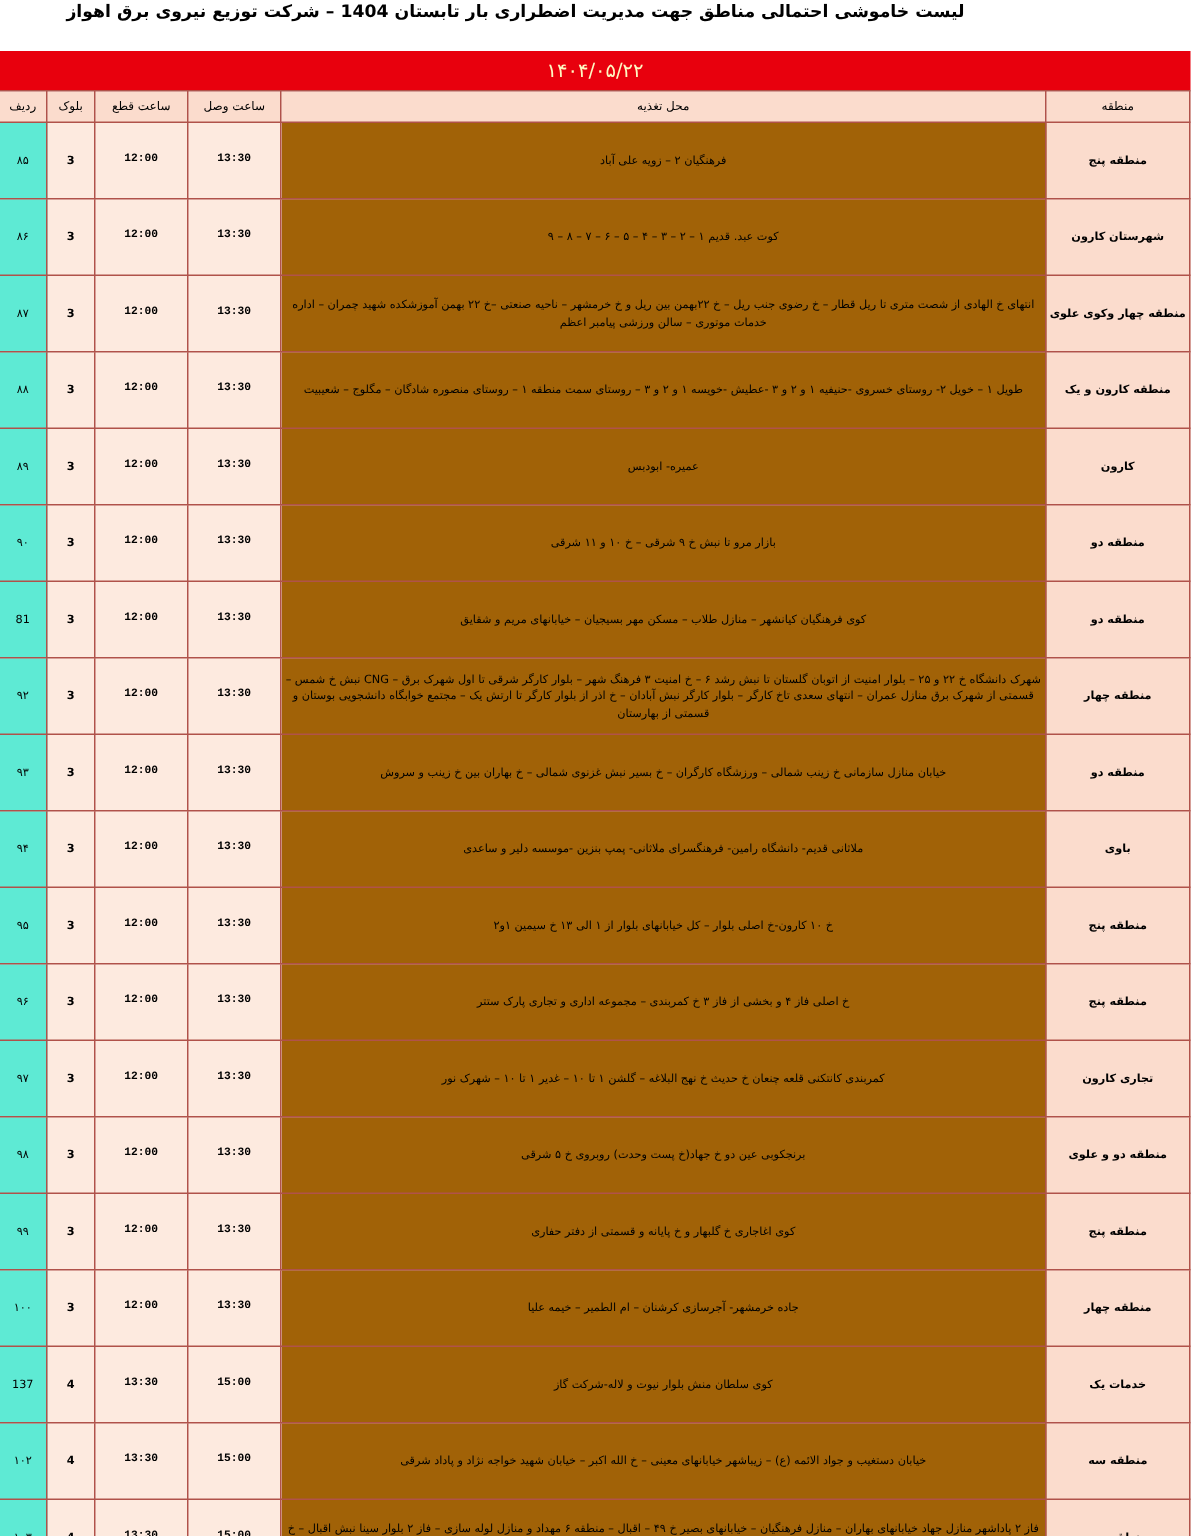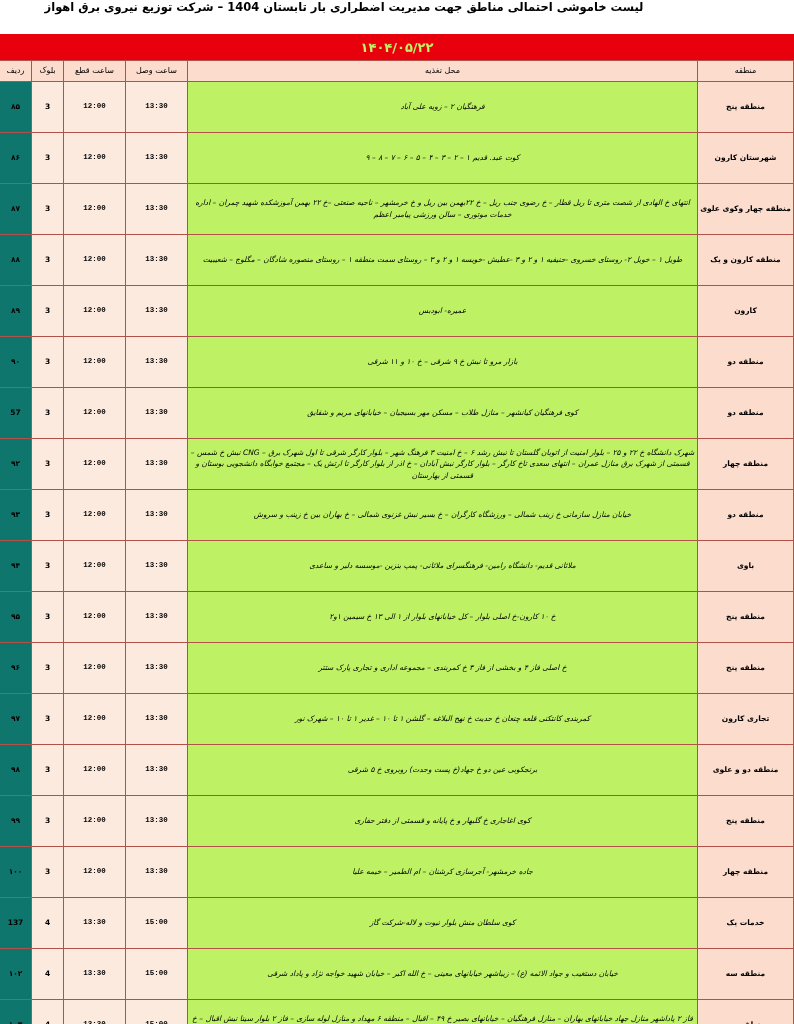--- a/index.html
+++ b/index.html
@@ -48,23 +48,23 @@
     flex: 0 0 16px;
     background: #ffffff;
   }
   
   .datebar {
     height: 26px;
     background: #e8000d;
     display: flex;
     align-items: center;
     justify-content: center;
-    color: #bef264;
+    color: #fef9c3;
     font-size: 13px;
-    font-weight: bold;
+    font-weight: normal;
     letter-spacing: 1px;
   }
   
   table.outage {
     width: 794px;
     border-collapse: collapse;
     table-layout: fixed;
     direction: rtl;
   }
   table.outage th,
@@ -90,40 +90,39 @@
   col.c-ghat     { width: 62px; }
   col.c-block    { width: 32px; }
   col.c-radif    { width: 32px; }
 
   td.mantaghe {
     background: #fbdccd;
     font-weight: bold;
     font-size: 8.5px;
   }
   td.mahal {
-    background: #bef264;
+    background: #a16207;
     font-size: 7.4px;
     padding: 4px 6px;
     line-height: 1.7;
-    font-style: italic;
   }
   td.vasl, td.ghat {
     background: #fdeadf;
     font-weight: bold;
     font-size: 9.5px;
     font-family: Liberation Mono, monospace;
   }
   td.block {
     background: #fdeadf;
     font-weight: bold;
     font-size: 9px;
   }
   td.radif {
-    background: #0f766e;
-    font-weight: bold;
+    background: #5eead4;
+    font-weight: normal;
     font-size: 8px;
   }
   tr.row-tall td { height: 44px; }
   tr.row-norm td { height: 44px; }
 </style>
 </head>
 <body>
 
 <div class="page">
 
@@ -209,21 +208,21 @@
         <td class="block">3</td>
         <td class="radif">۹۰</td>
       </tr>
 
       <tr class="row-norm">
         <td class="mantaghe">منطقه دو</td>
         <td class="mahal">کوی فرهنگیان کیانشهر – منازل طلاب – مسکن مهر بسیجیان – خیابانهای مریم و شقایق</td>
         <td class="vasl">13:30</td>
         <td class="ghat">12:00</td>
         <td class="block">3</td>
-        <td class="radif">57</td>
+        <td class="radif">81</td>
       </tr>
 
       <tr class="row-tall">
         <td class="mantaghe">منطقه چهار</td>
         <td class="mahal">شهرک دانشگاه خ ۲۲ و ۲۵ – بلوار امنیت از اتوبان گلستان تا نبش رشد ۶ – خ امنیت ۳ فرهنگ شهر – بلوار کارگر شرقی تا اول شهرک برق – CNG نبش خ شمس – قسمتی از شهرک برق منازل عمران – انتهای سعدی تاخ کارگر – بلوار کارگر نبش آبادان – خ اذر از بلوار کارگر تا ارتش یک – مجتمع خوابگاه دانشجویی بوستان و قسمتی از بهارستان</td>
         <td class="vasl">13:30</td>
         <td class="ghat">12:00</td>
         <td class="block">3</td>
         <td class="radif">۹۲</td>
       </tr>

